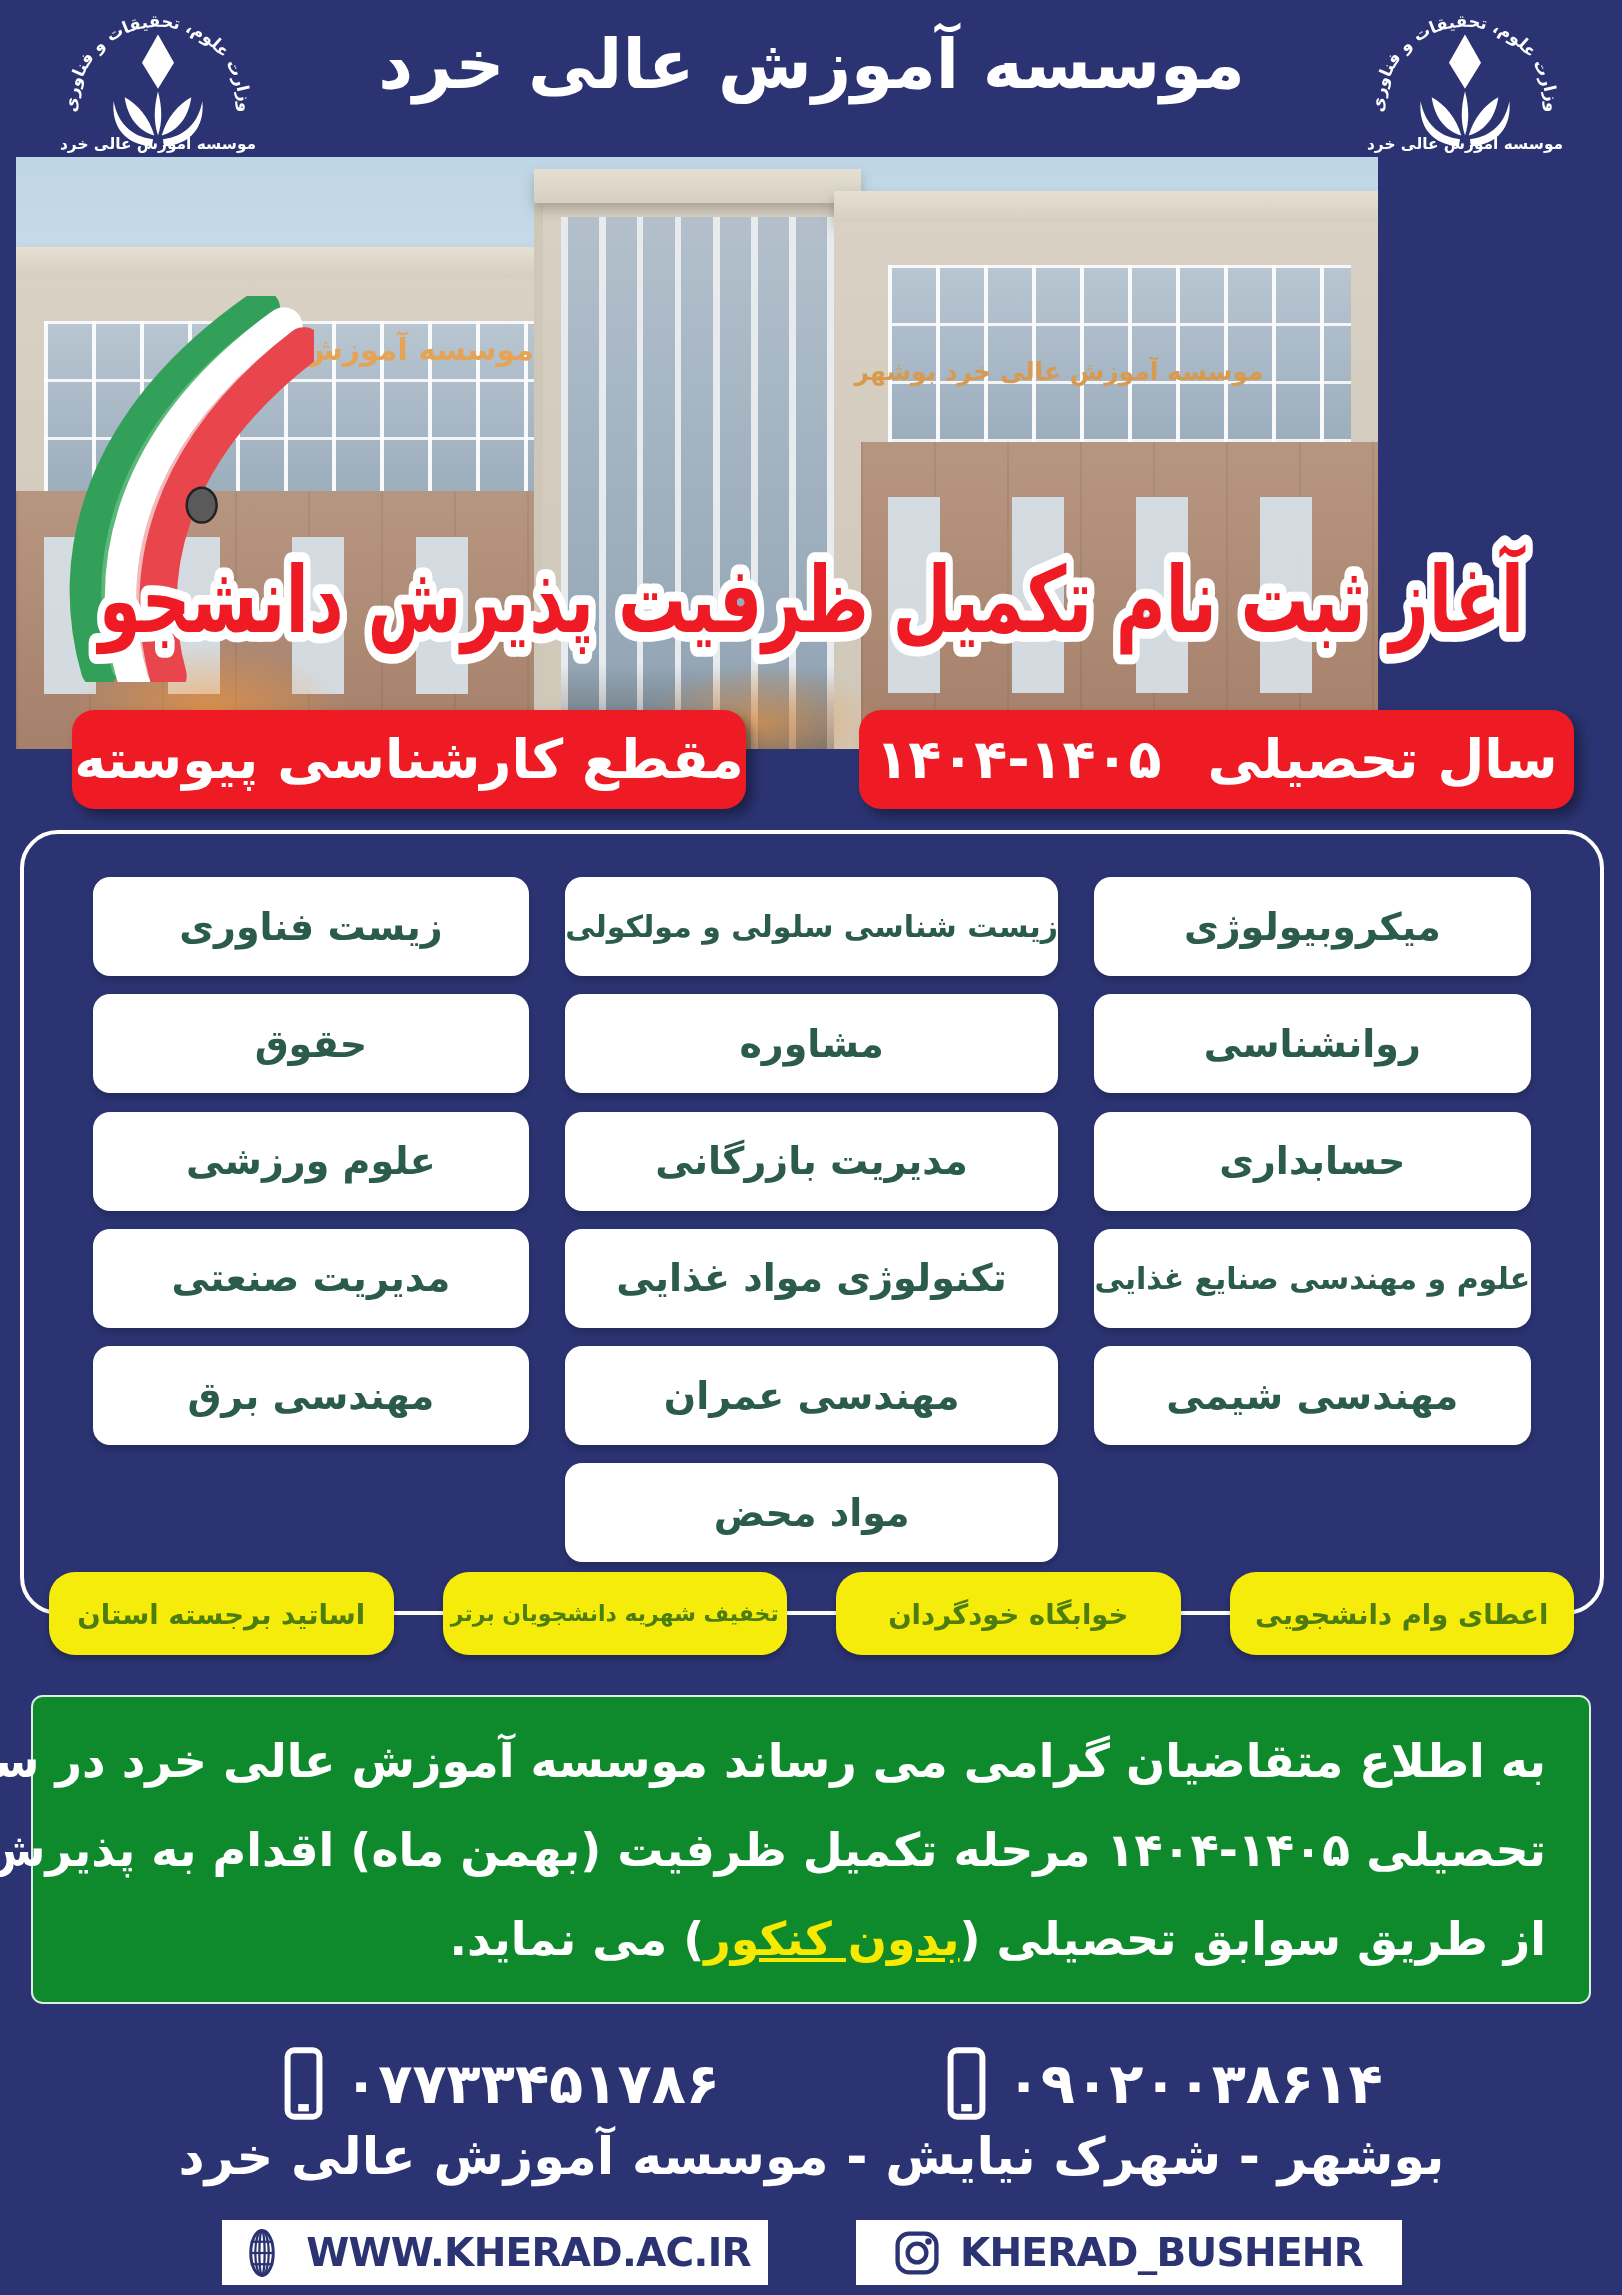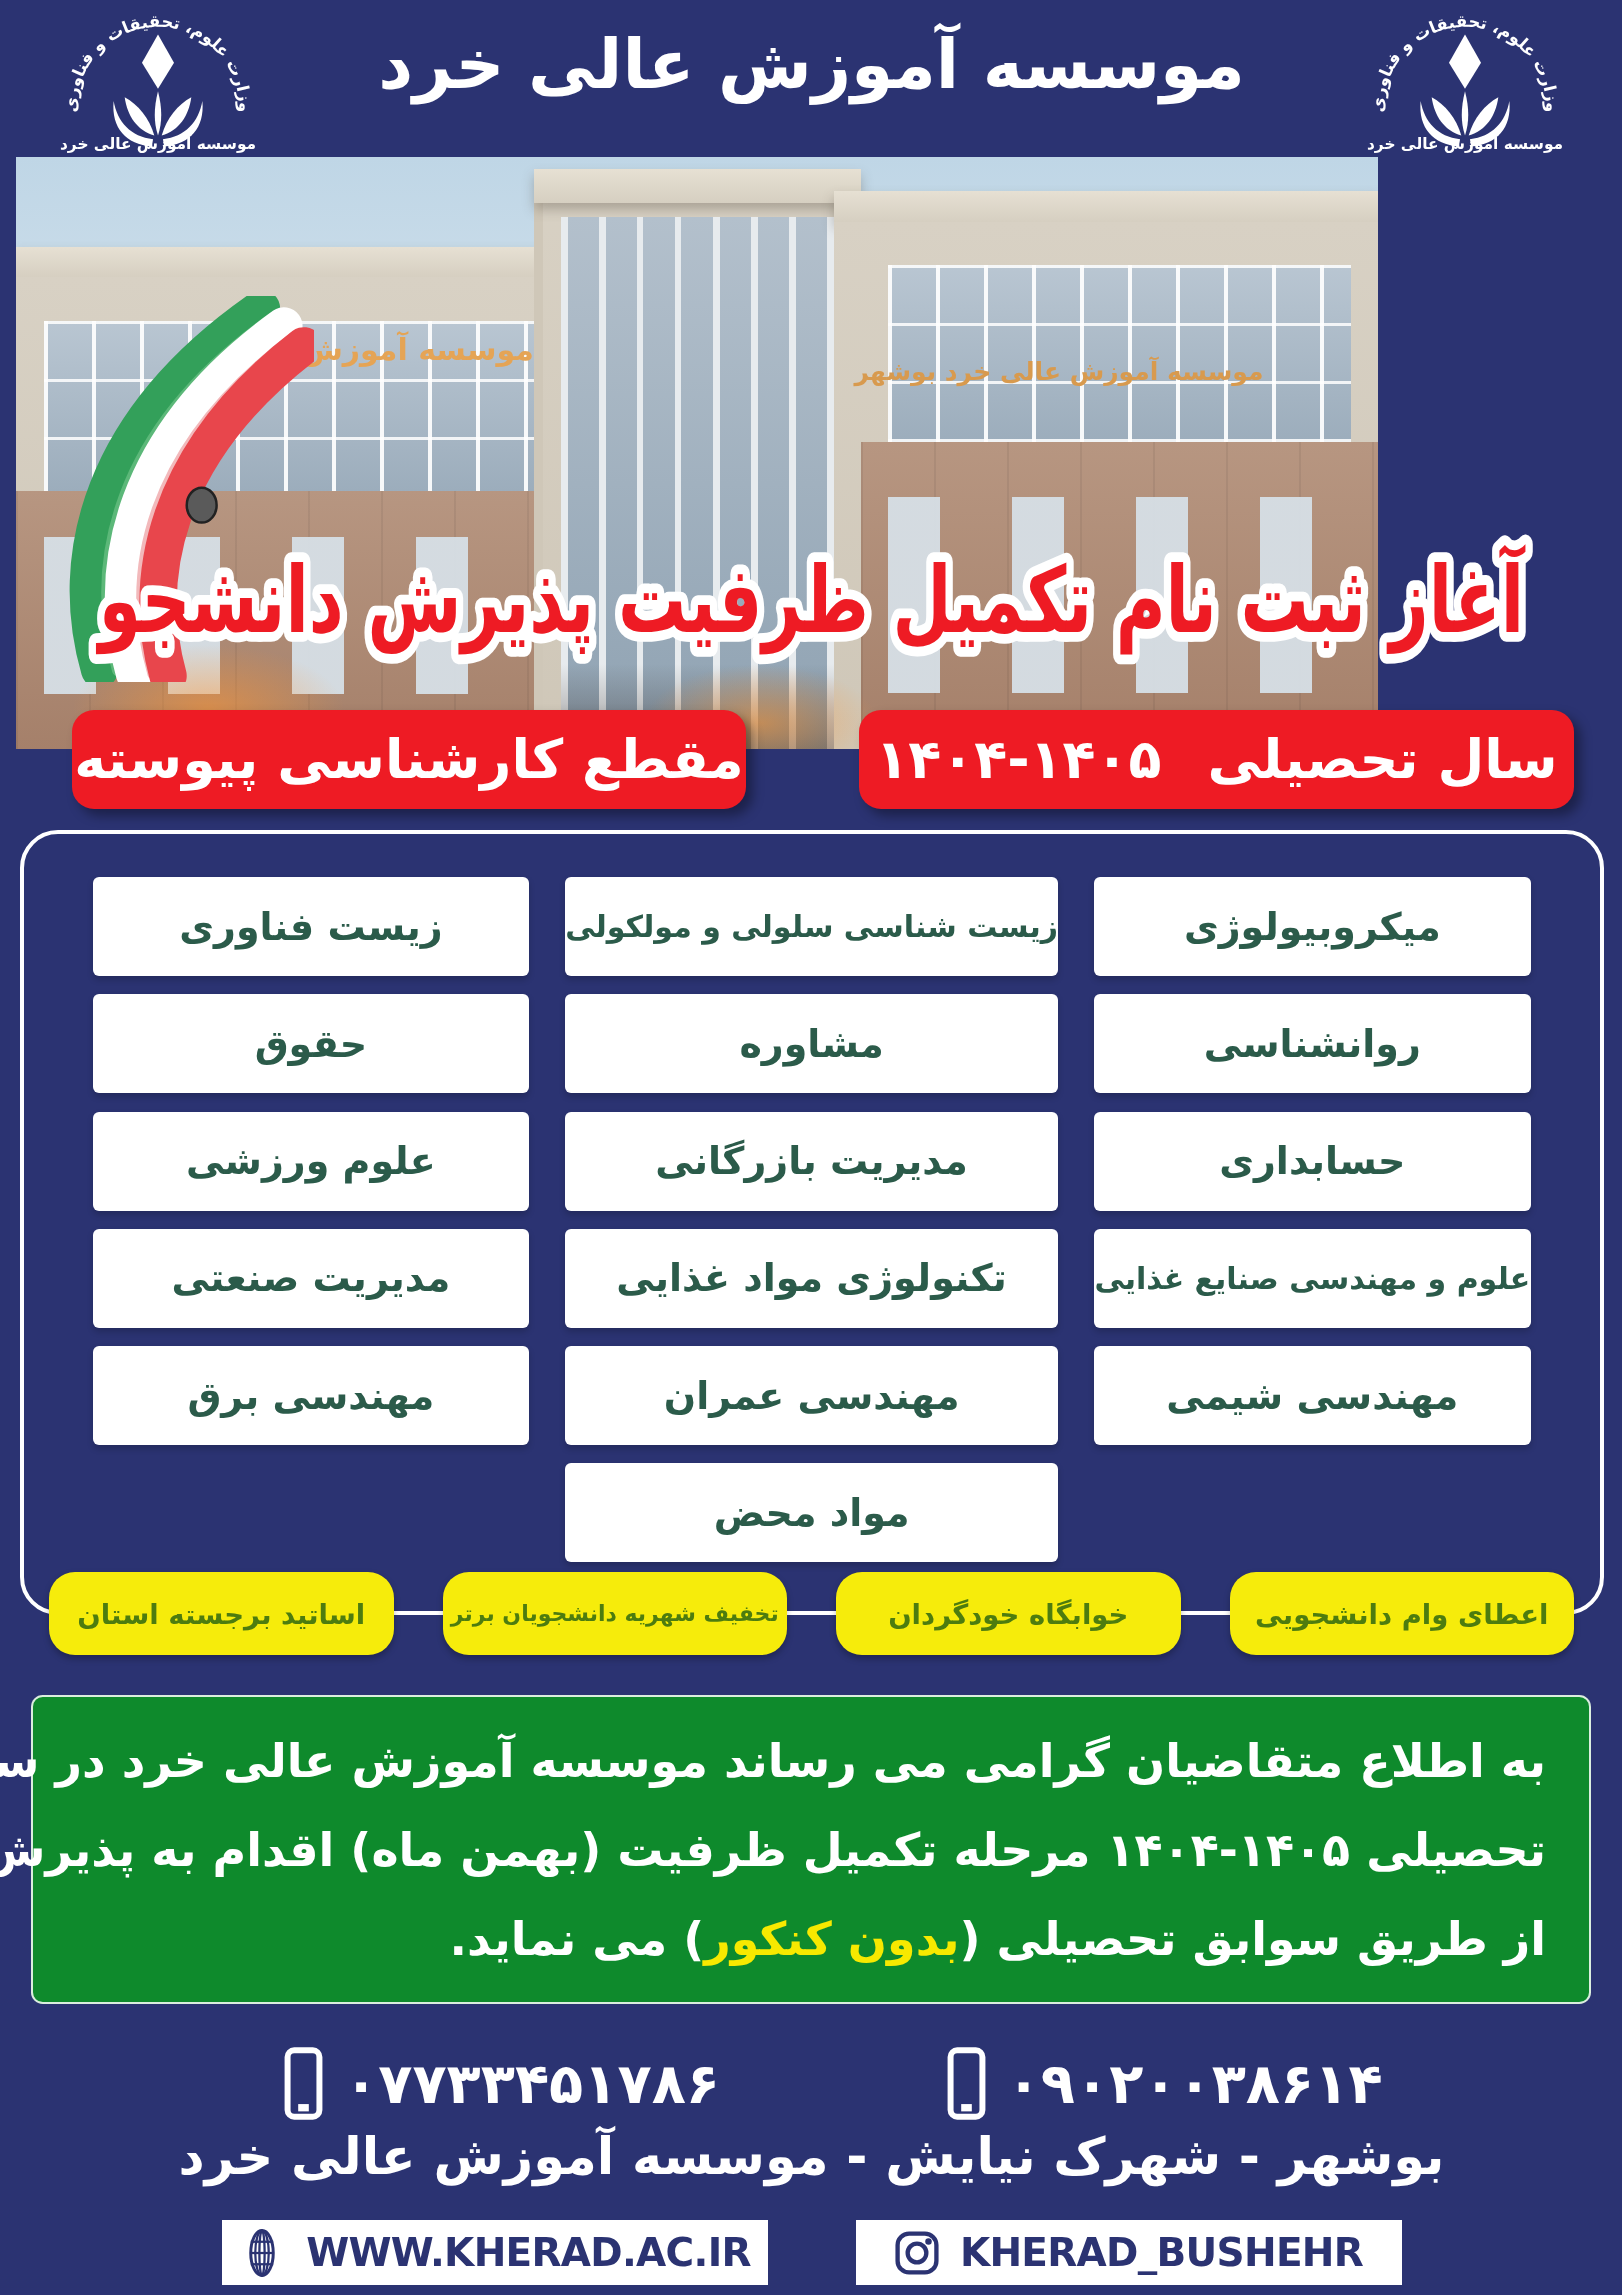--- a/index.html
+++ b/index.html
@@ -40,38 +40,38 @@
   .redpill{background:#EE1B24;border-radius:22px;color:#fff;font-weight:bold;font-size:54px;
            display:flex;align-items:center;justify-content:center;gap:46px;
            box-shadow:6.5px 6.5px 10.5px rgba(0,0,0,.35);white-space:nowrap;}
   .pill-level{left:72px;top:710px;width:674px;height:99px;}
   .pill-year{left:859px;top:710px;width:715px;height:99px;}
 
   
   .frame{left:19.6px;top:830px;width:1584px;height:785px;border:4.6px solid #fff;border-radius:38px;box-sizing:border-box;}
   .majors{position:absolute;left:69px;right:69px;top:43px;display:grid;
           grid-template-columns:1fr 1fr 1fr;grid-auto-rows:99px;column-gap:36px;row-gap:18.3px;}
-  .mpill{background:#fff;border-radius:6px;display:flex;align-items:center;justify-content:center;
+  .mpill{background:#fff;border-radius:17px;display:flex;align-items:center;justify-content:center;
          color:#2B5B4A;font-weight:bold;font-size:38px;white-space:nowrap;
          box-shadow:0 3.9px 6.5px rgba(0,0,0,.18);}
   .mpill.long{font-size:30px;}
   .mpill.center-one{grid-column:2;}
 
   
   .features{left:49px;top:1572px;width:1525px;height:83px;display:flex;gap:49px;direction:rtl;}
   .fpill{flex:1;background:#F6EC0B;border-radius:26px;display:flex;align-items:center;justify-content:center;
          color:#4d7c0f;font-weight:bold;font-size:27.5px;white-space:nowrap;box-shadow:0 3.3px 5.9px rgba(0,0,0,.25);}
   .fpill.long{font-size:22px;}
 
   
   .notice{left:31px;top:1695px;width:1560px;height:309px;background:#0E8A2C;border:2.6px solid rgba(255,255,255,.85);
           border-radius:11.8px;box-sizing:border-box;padding:19.6px 43px;color:#fff;font-weight:bold;font-size:46px;}
   .nline{line-height:89px;text-align:justify;text-align-last:justify;white-space:nowrap;}
   .nline.last{text-align-last:right;}
-  .hl{color:#F7E900;}
+  .hl{color:#F7E900;text-decoration:underline;}
 
   
   .phones{left:0;right:0;top:2047px;display:flex;flex-direction:row-reverse;justify-content:center;gap:226px;padding-left:43px;}
   .phone-group{display:flex;direction:ltr;align-items:center;gap:19.6px;color:#fff;font-weight:bold;font-size:56px;white-space:nowrap;}
   .address{left:0;right:0;top:2127px;text-align:center;color:#fff;font-weight:bold;font-size:51px;}
 
   
   .footer{left:0;right:0;top:2220px;display:flex;direction:ltr;justify-content:center;gap:88px;}
   .fbox{width:546px;height:65px;background:#fff;color:#2B3372;display:flex;direction:ltr;align-items:center;
         justify-content:center;gap:20px;font-weight:800;font-size:39px;letter-spacing:-0.7px;white-space:nowrap;}

